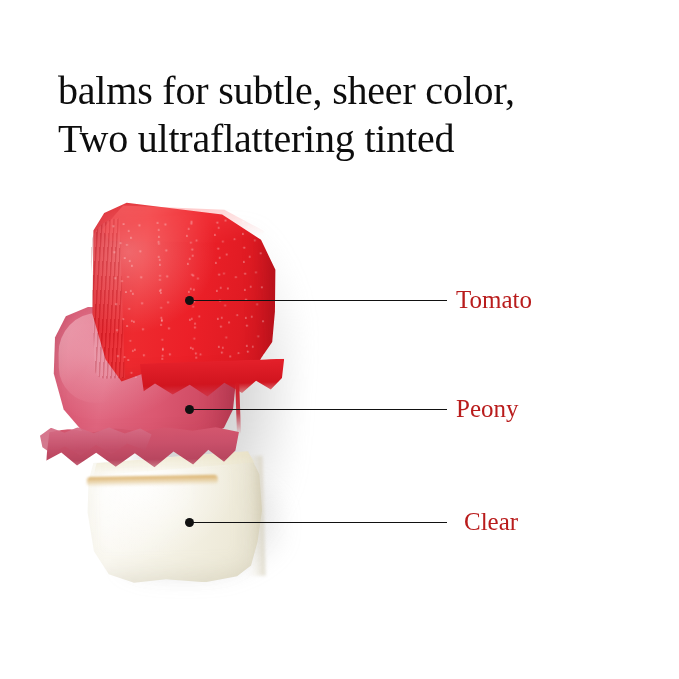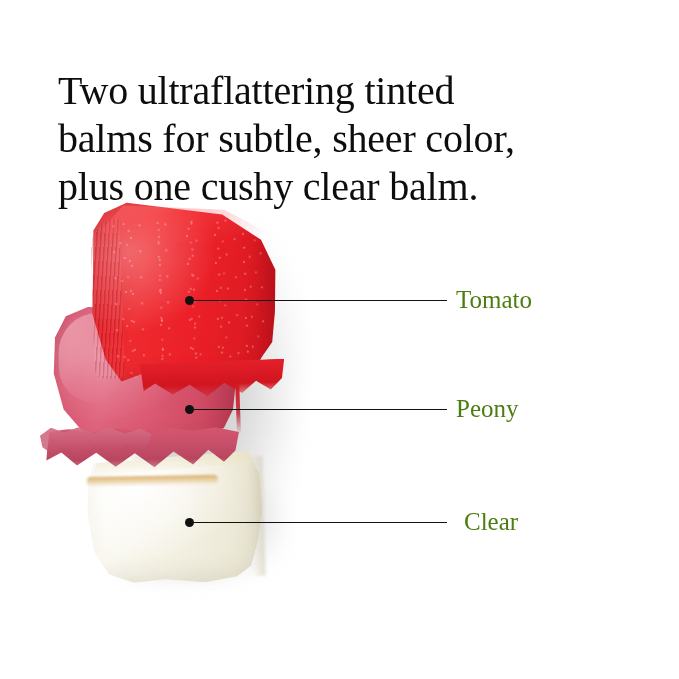--- a/index.html
+++ b/index.html
@@ -318,21 +318,21 @@
     top: 0;
     height: 1.4px;
     background: #111111;
   }
   .callout .lead-label {
     position: absolute;
     top: -16px;
     font-family: "Liberation Serif", serif;
     font-size: 25px;
     line-height: 32px;
-    color: #4d7c0f;
+    color: #b91c1c;
     white-space: nowrap;
   }
 
   .callout-tomato { left: 185px; top: 300px; }
   .callout-tomato .lead-line { width: 258px; }
   .callout-tomato .lead-label { left: 271px; }
 
   .callout-peony { left: 185px; top: 409px; }
   .callout-peony .lead-line { width: 258px; }
   .callout-peony .lead-label { left: 271px; }
@@ -340,23 +340,22 @@
   .callout-clear { left: 185px; top: 522px; }
   .callout-clear .lead-line { width: 258px; }
   .callout-clear .lead-label { left: 279px; }
 </style>
 </head>
 <body>
 
 <div id="page">
 
   <h1 class="headline">
+    <span class="hl-line">balms for subtle, sheer color,</span>
     <span class="hl-line">Two ultraflattering tinted</span>
-    <span class="hl-line">balms for subtle, sheer color,</span>
-    <span class="hl-line">plus one cushy clear balm.</span>
   </h1>
 
   <div class="product-stage">
 
     <div class="stack-shadow"></div>
     <div class="shadow-clear"></div>
 
     <div class="balm balm-clear">
       <div class="clear-body"></div>
       <div class="clear-top"></div>

